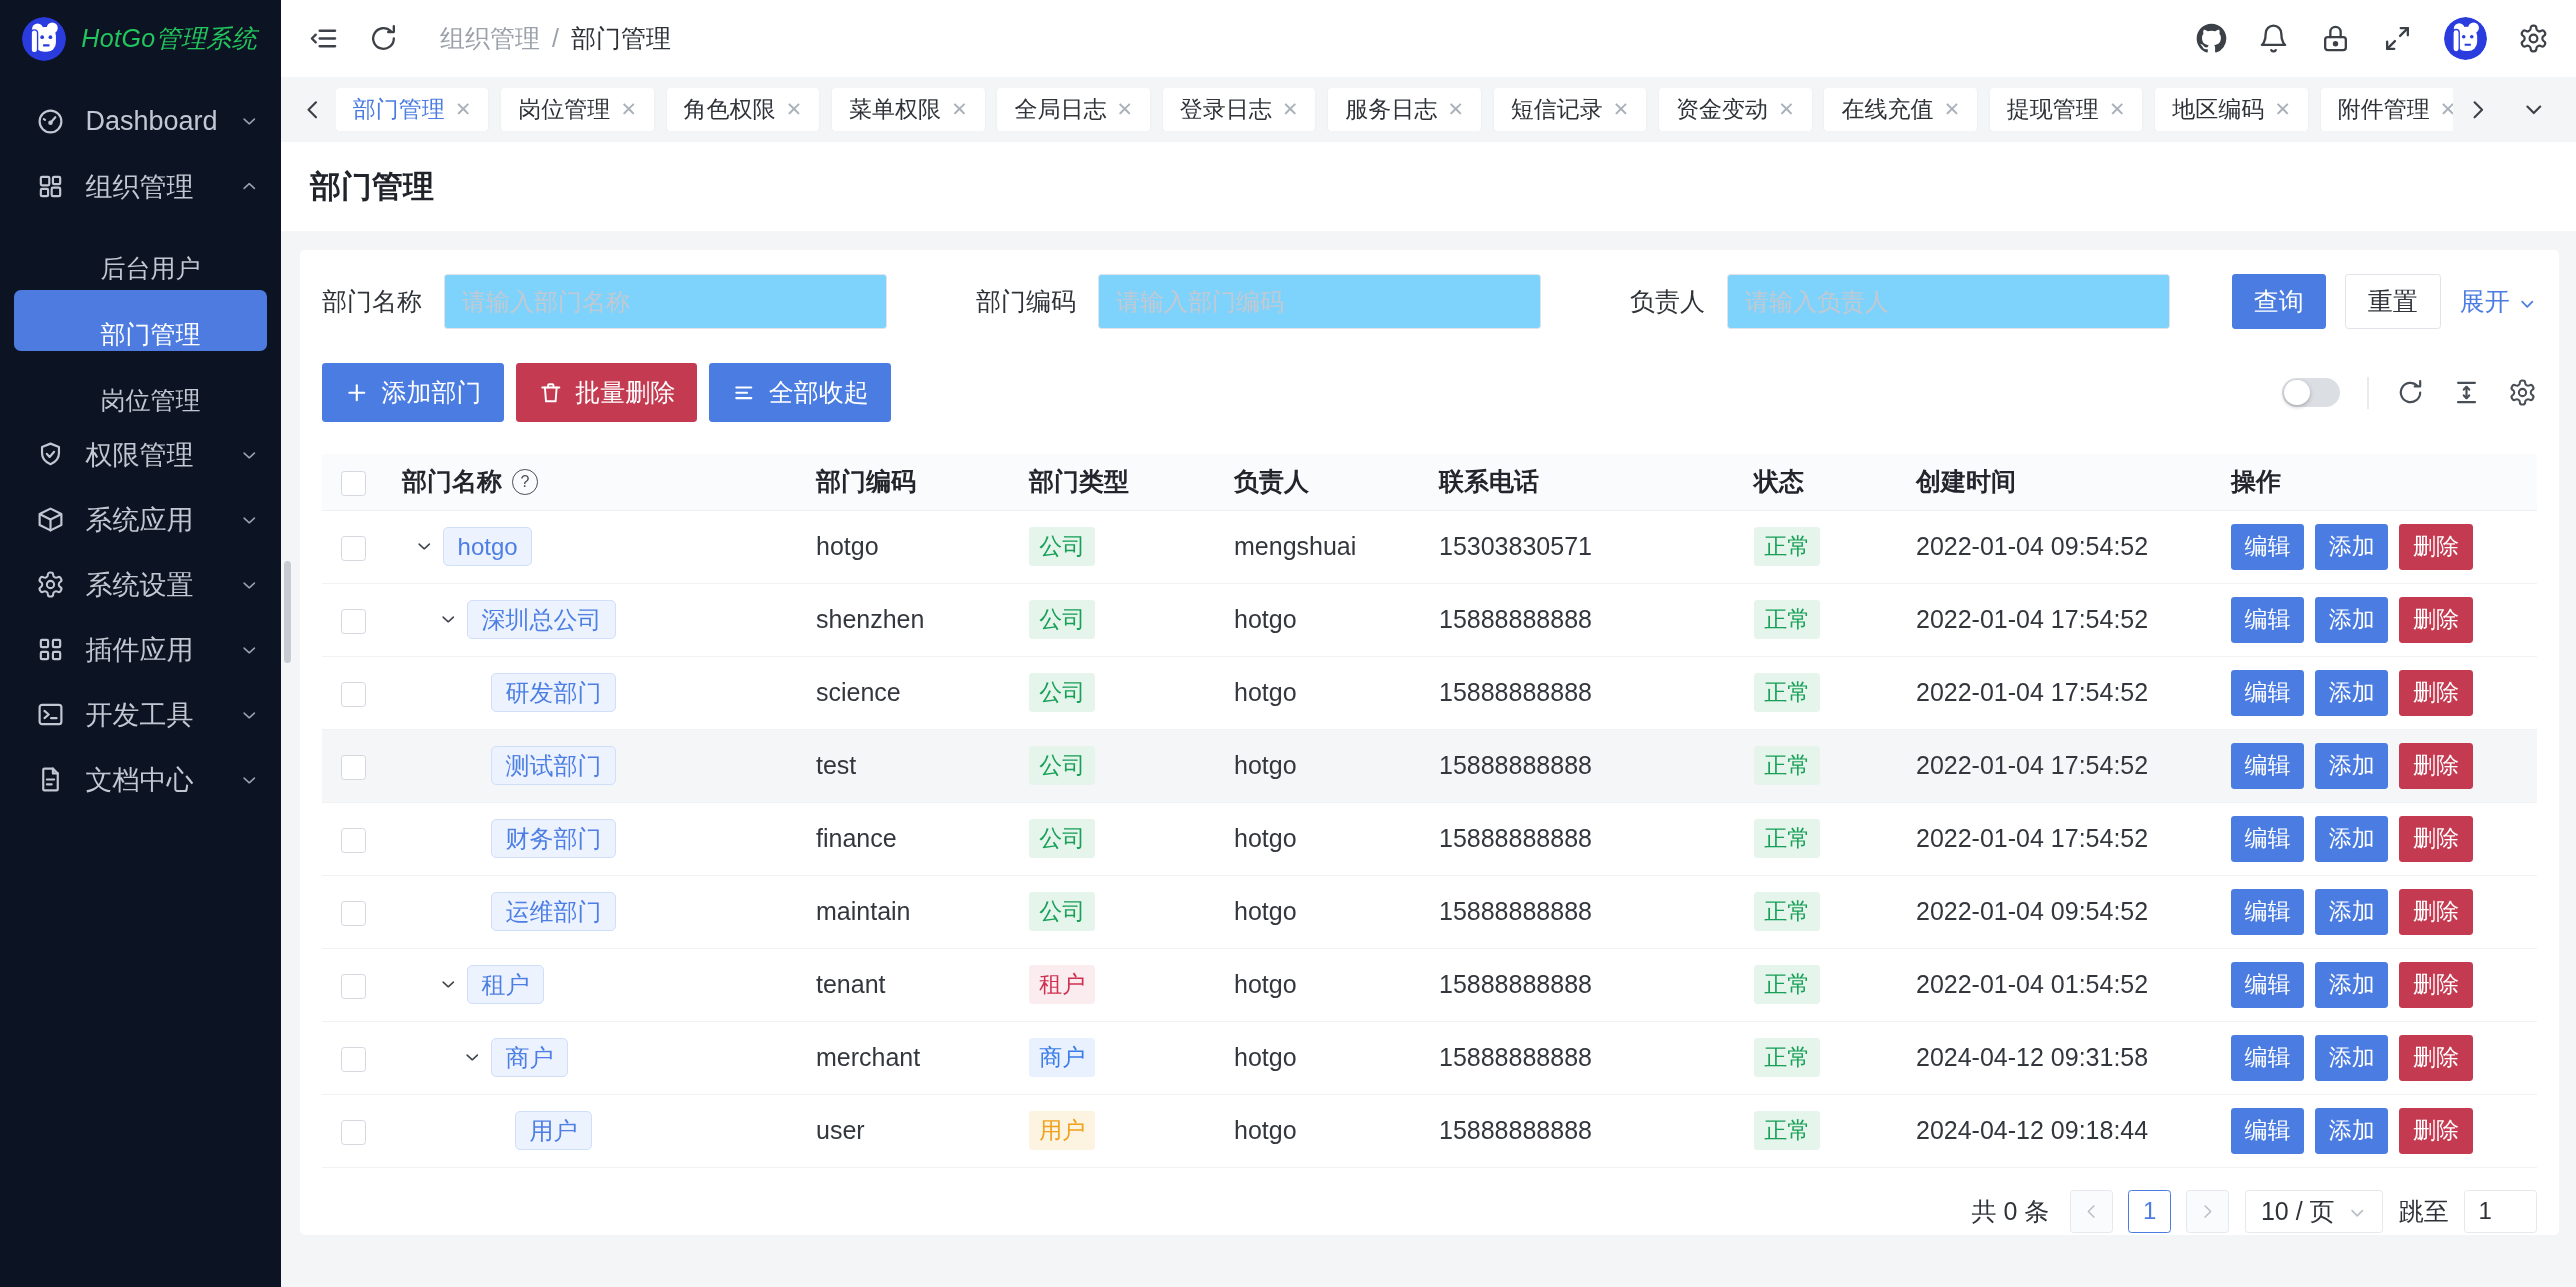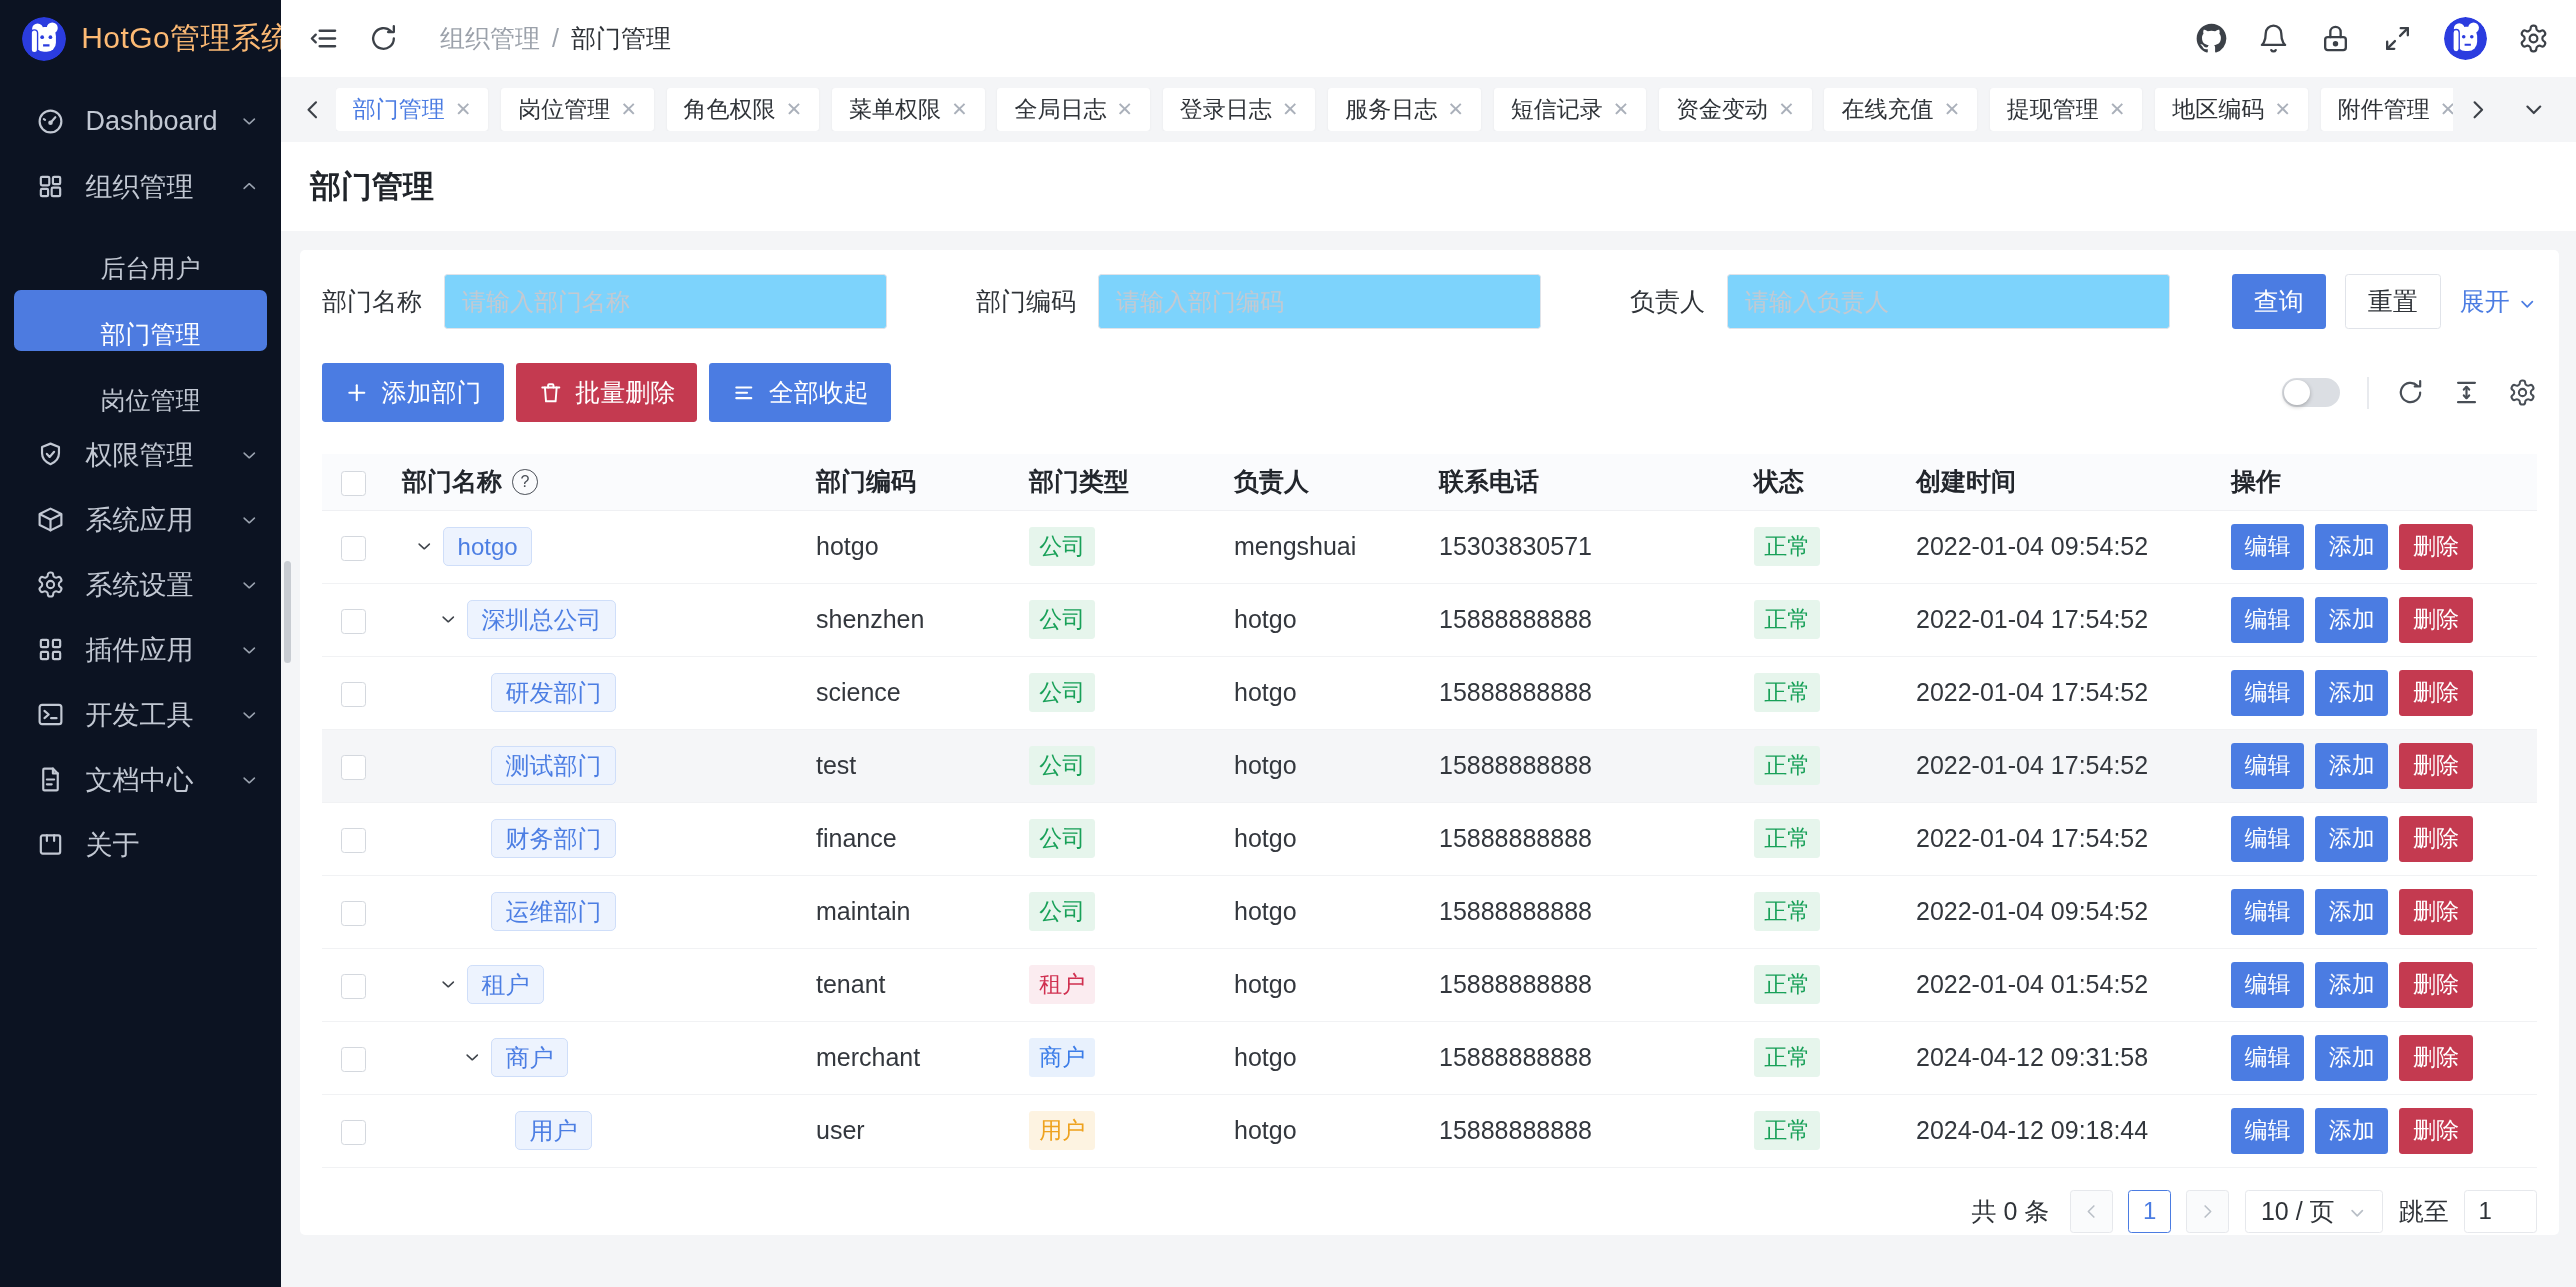--- a/index.html
+++ b/index.html
@@ -4,21 +4,21 @@
 <style>
   * { box-sizing: border-box; margin: 0; padding: 0; }
   html,body { width:2576px; height:1287px; overflow:hidden; }
   body { font-family:"Liberation Sans","DejaVu Sans",sans-serif; background:#f4f5f7; color:#32363c; }
   .app { display:flex; width:2576px; height:1287px; }
 
   
   .sidebar { width:281px; min-width:281px; background:#0c1322; display:flex; flex-direction:column; }
   .logo-row { height:77px; display:flex; align-items:center; padding-left:22px; gap:15.3px; flex:none; }
   .logo-badge { width:44px; height:44px; border-radius:50%; overflow:hidden; flex:none; }
-  .app-title { color:#fdba74; font-size:30px; letter-spacing:0.4px; white-space:nowrap; }
+  .app-title { color:#22c55e; font-size:25px; letter-spacing:0.4px; white-space:nowrap;font-style:italic; }
   .menu { padding-top:12px; flex:1; overflow:hidden; }
   .menu-item { height:65px; display:flex; align-items:center; padding:0 22px 0 36px; font-size:27px;
                color:#c2c8d3; cursor:pointer; }
   .mi-icon { width:29px; height:29px; margin-right:20.5px; flex:none; color:#c2c8d3; }
   .mi-icon svg, .ctrl-icon svg, .icon-btn svg, .mi-chevron svg, .sub-none svg { width:100%; height:100%; display:block; }
   .mi-label { flex:1; white-space:nowrap; }
   .mi-chevron { width:20.5px; height:20.5px; color:#9aa2af; flex:none; }
   .menu-sub { height:61px; display:flex; align-items:flex-end; padding-left:87px; font-size:25px;
               color:#c2c8d3; margin:5.1px 13.6px; border-radius:6.8px; cursor:pointer; }
   .menu-sub.active { background:#4d7be0; color:#ffffff; }
@@ -272,30 +272,20 @@
               <line x1="9" y1="12" x2="15" y2="12"></line>
               <line x1="9" y1="16" x2="13" y2="16"></line>
             </svg>
           </span>
           <span class="mi-label">文档中心</span>
           <span class="mi-chevron">
             <svg viewBox="0 0 24 24" fill="none" stroke="currentColor" stroke-width="1.8" stroke-linecap="round" stroke-linejoin="round">
               <polyline points="6 9.5 12 15 18 9.5"></polyline>
             </svg>
           </span>
-        </div>
-        <div class="menu-item">
-          <span class="mi-icon">
-            <svg viewBox="0 0 24 24" fill="none" stroke="currentColor" stroke-width="1.8" stroke-linecap="round" stroke-linejoin="round">
-              <rect x="4" y="4.5" width="16" height="15" rx="1.5"></rect>
-              <line x1="9" y1="4.5" x2="9" y2="9"></line>
-              <line x1="15" y1="4.5" x2="15" y2="9"></line>
-            </svg>
-          </span>
-          <span class="mi-label">关于</span>
         </div>
       </nav>
   </aside>
 
   <div class="main">
     <div class="left-scrollbar"></div>
 
     <header class="topbar">
       <div class="topbar-left">
         <span class="icon-btn">

